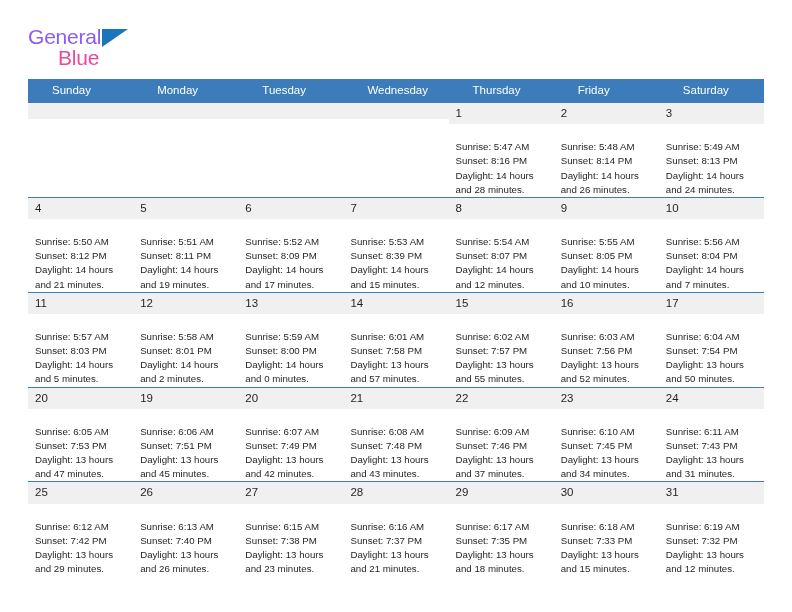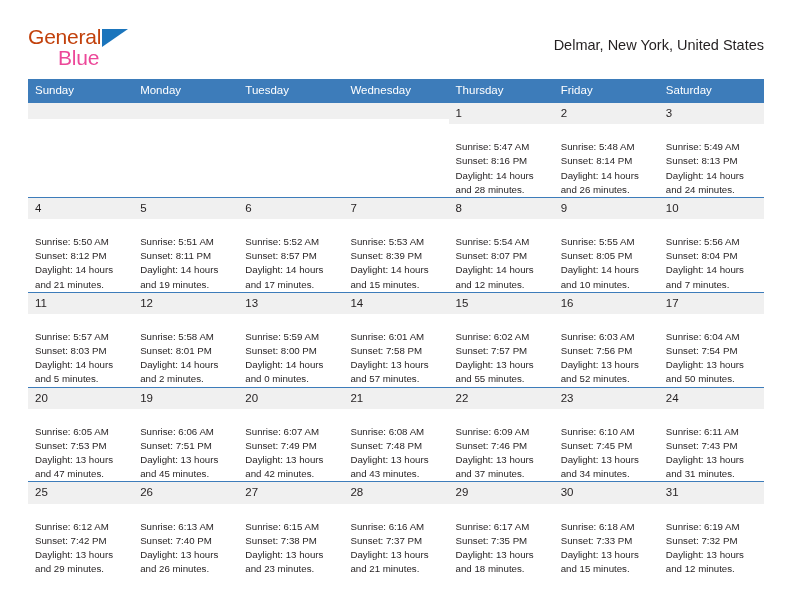--- a/index.html
+++ b/index.html
@@ -36,21 +36,21 @@
     width: 120px;
     height: 48px;
     flex: 0 0 auto;
   }
   .logo-general {
     position: absolute;
     left: 0;
     top: 0;
     font-size: 21px;
     letter-spacing: -0.2px;
-    color: #c2410c;
+    color: #8b5cf6;
     line-height: 1;
   }
   .logo-blue {
     position: absolute;
     left: 30px;
     top: 21px;
     font-size: 21px;
     letter-spacing: -0.2px;
     color: #ec4899;
     line-height: 1;
@@ -87,21 +87,21 @@
     width: 736px;
     border-collapse: collapse;
     table-layout: fixed;
   }
   .calendar th {
     background: #3d7cba;
     color: #ffffff;
     font-size: 11.5px;
     font-weight: normal;
     text-align: left;
-    padding: 5px 0 6px 7px;
+    padding: 5px 0 6px 24px;
     border: none;
   }
   .calendar td {
     vertical-align: top;
     padding: 0;
     border: none;
     border-top: 1.6px solid #3d7cba;
     width: 105.14px;
     height: 88px;
     background: #ffffff;
@@ -137,21 +137,20 @@
 
 <div class="page">
 
   <div class="top">
     <div class="logo">
       <span class="logo-general">General</span>
       <span class="logo-tri"></span>
       <span class="logo-blue">Blue</span>
     </div>
     <div class="titles">
-      <div class="cal-sub">Delmar, New York, United States</div>
     </div>
   </div>
 
   <table class="calendar">
     <thead>
       <tr>
         <th>Sunday</th>
         <th>Monday</th>
         <th>Tuesday</th>
         <th>Wednesday</th>
@@ -237,21 +236,21 @@
                 <div>Daylight: 14 hours</div>
                 <div>and 19 minutes.</div>
               </div>
             </div>
           </td>
           <td>
             <div class="cell">
               <div class="daynum">6</div>
               <div class="info">
                 <div>Sunrise: 5:52 AM</div>
-                <div>Sunset: 8:57 PM</div>
+                <div>Sunset: 8:09 PM</div>
                 <div>Daylight: 14 hours</div>
                 <div>and 17 minutes.</div>
               </div>
             </div>
           </td>
           <td>
             <div class="cell">
               <div class="daynum">7</div>
               <div class="info">
                 <div>Sunrise: 5:53 AM</div>

